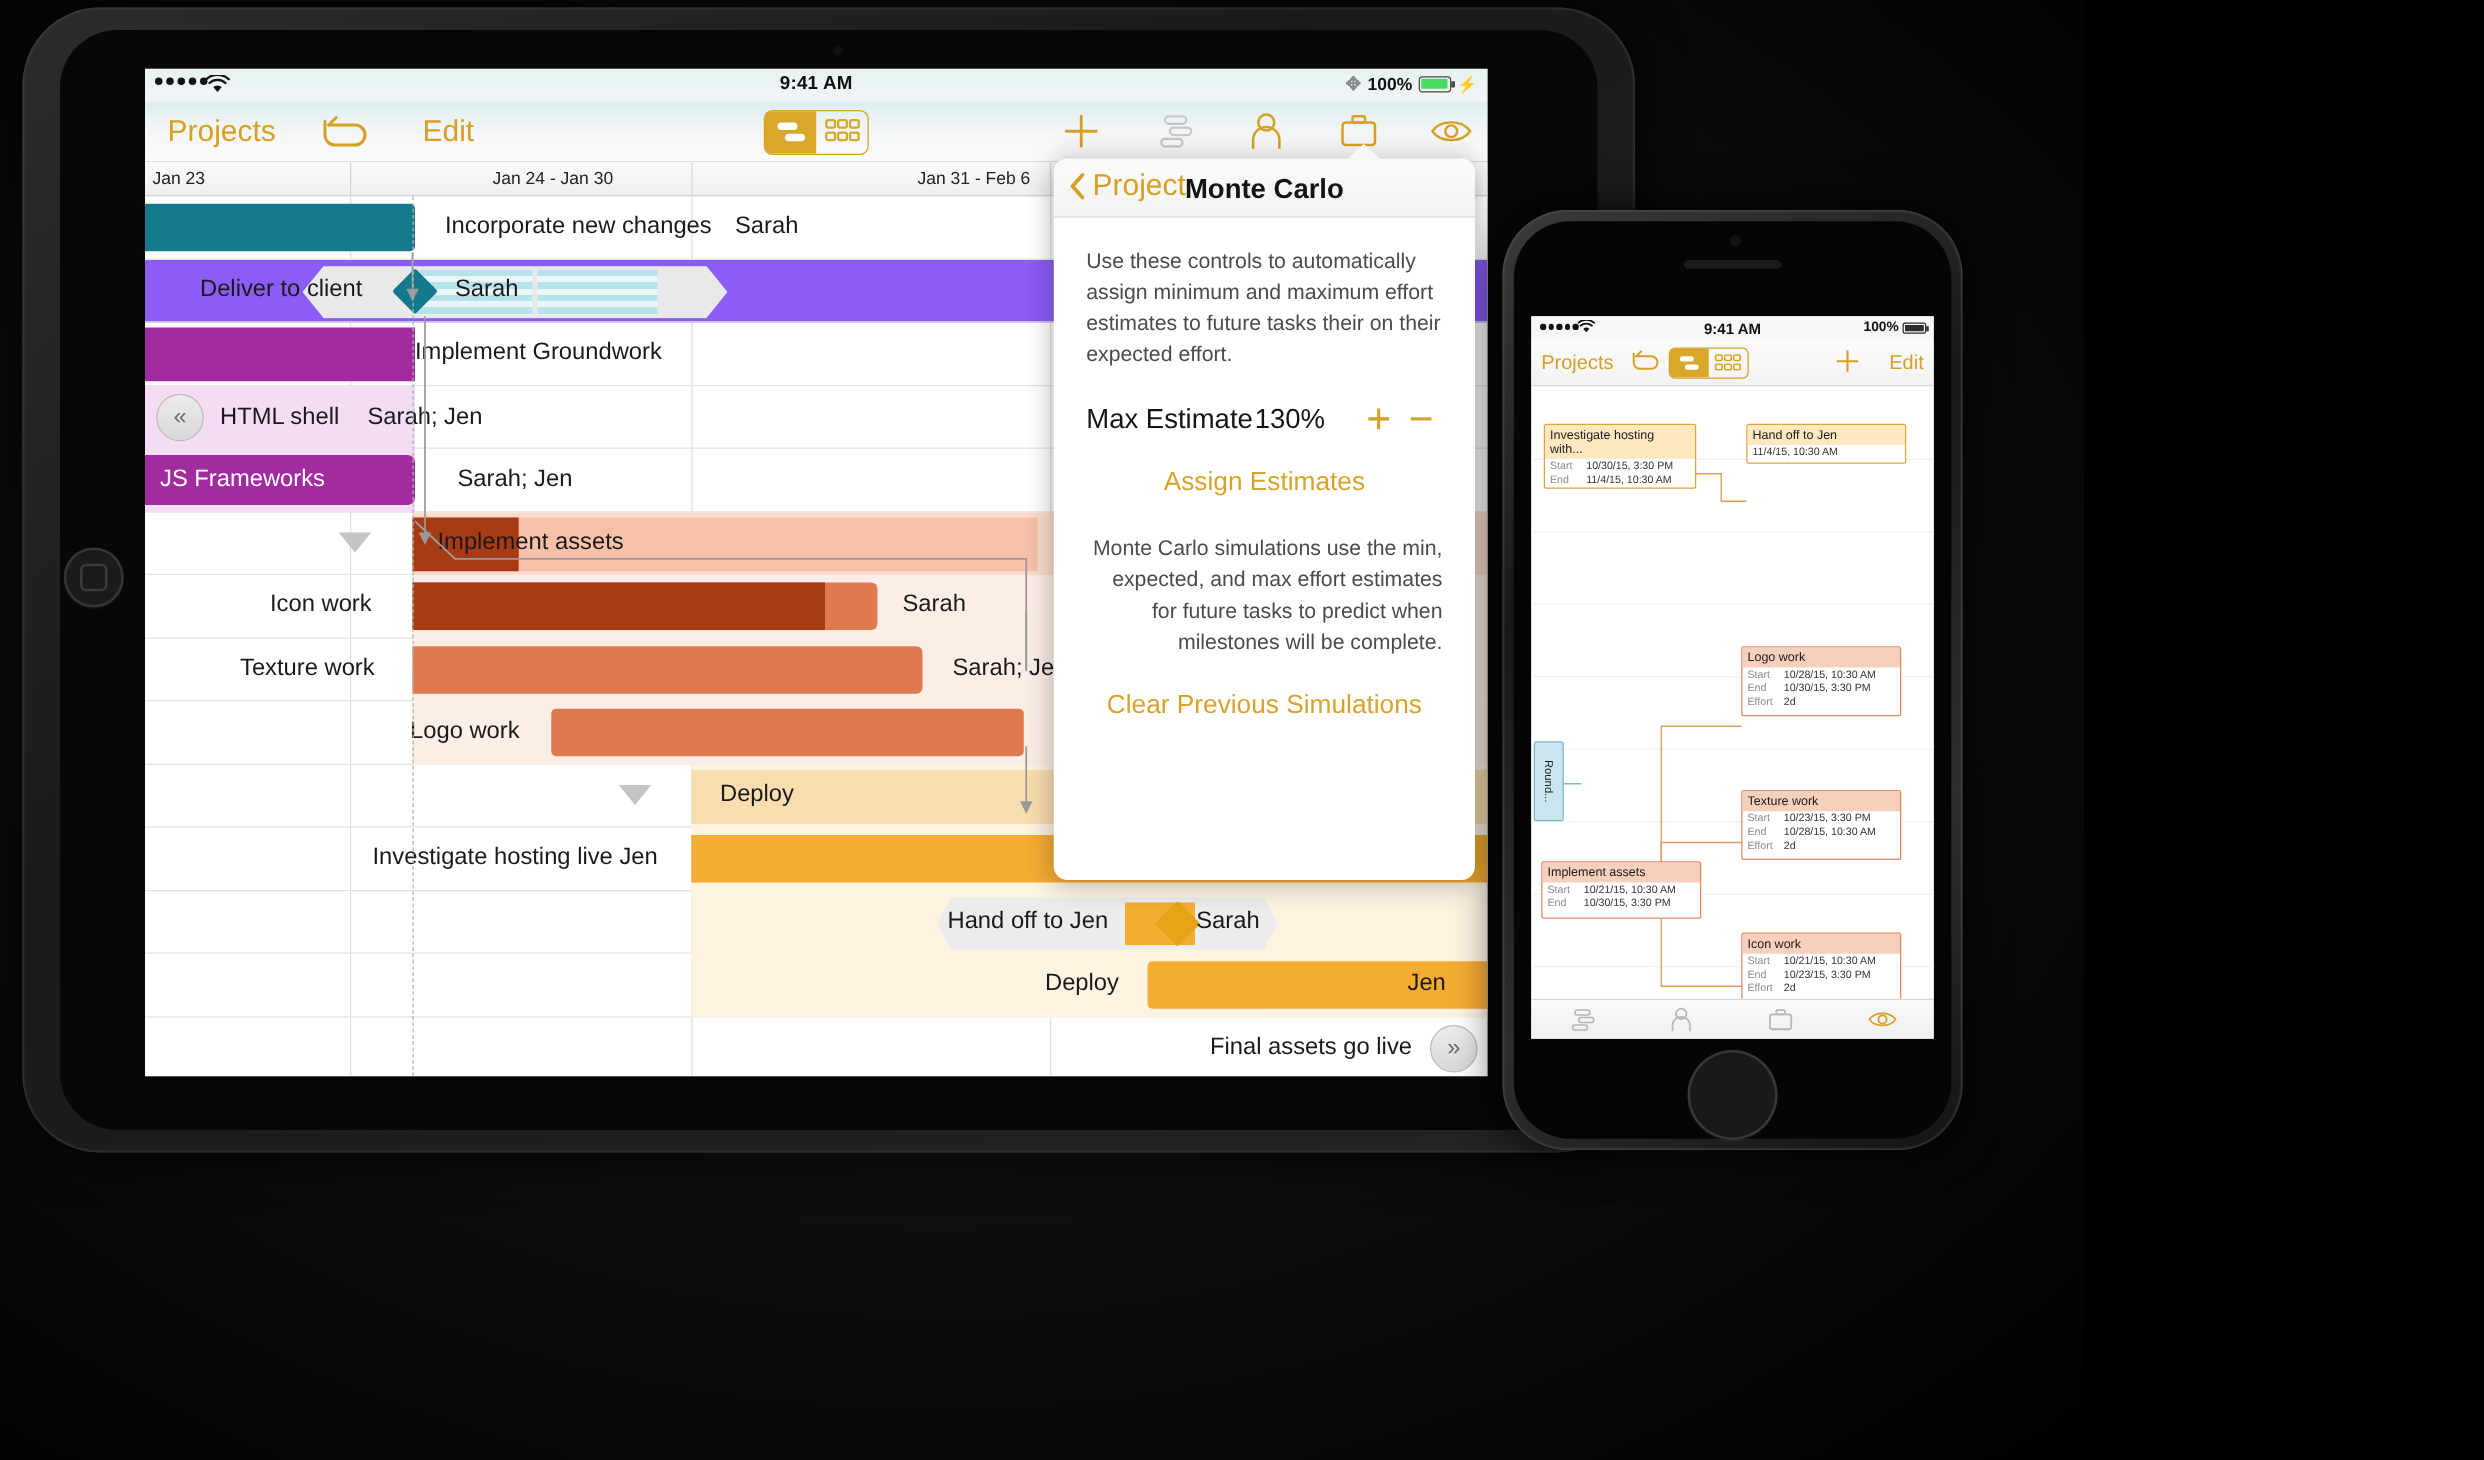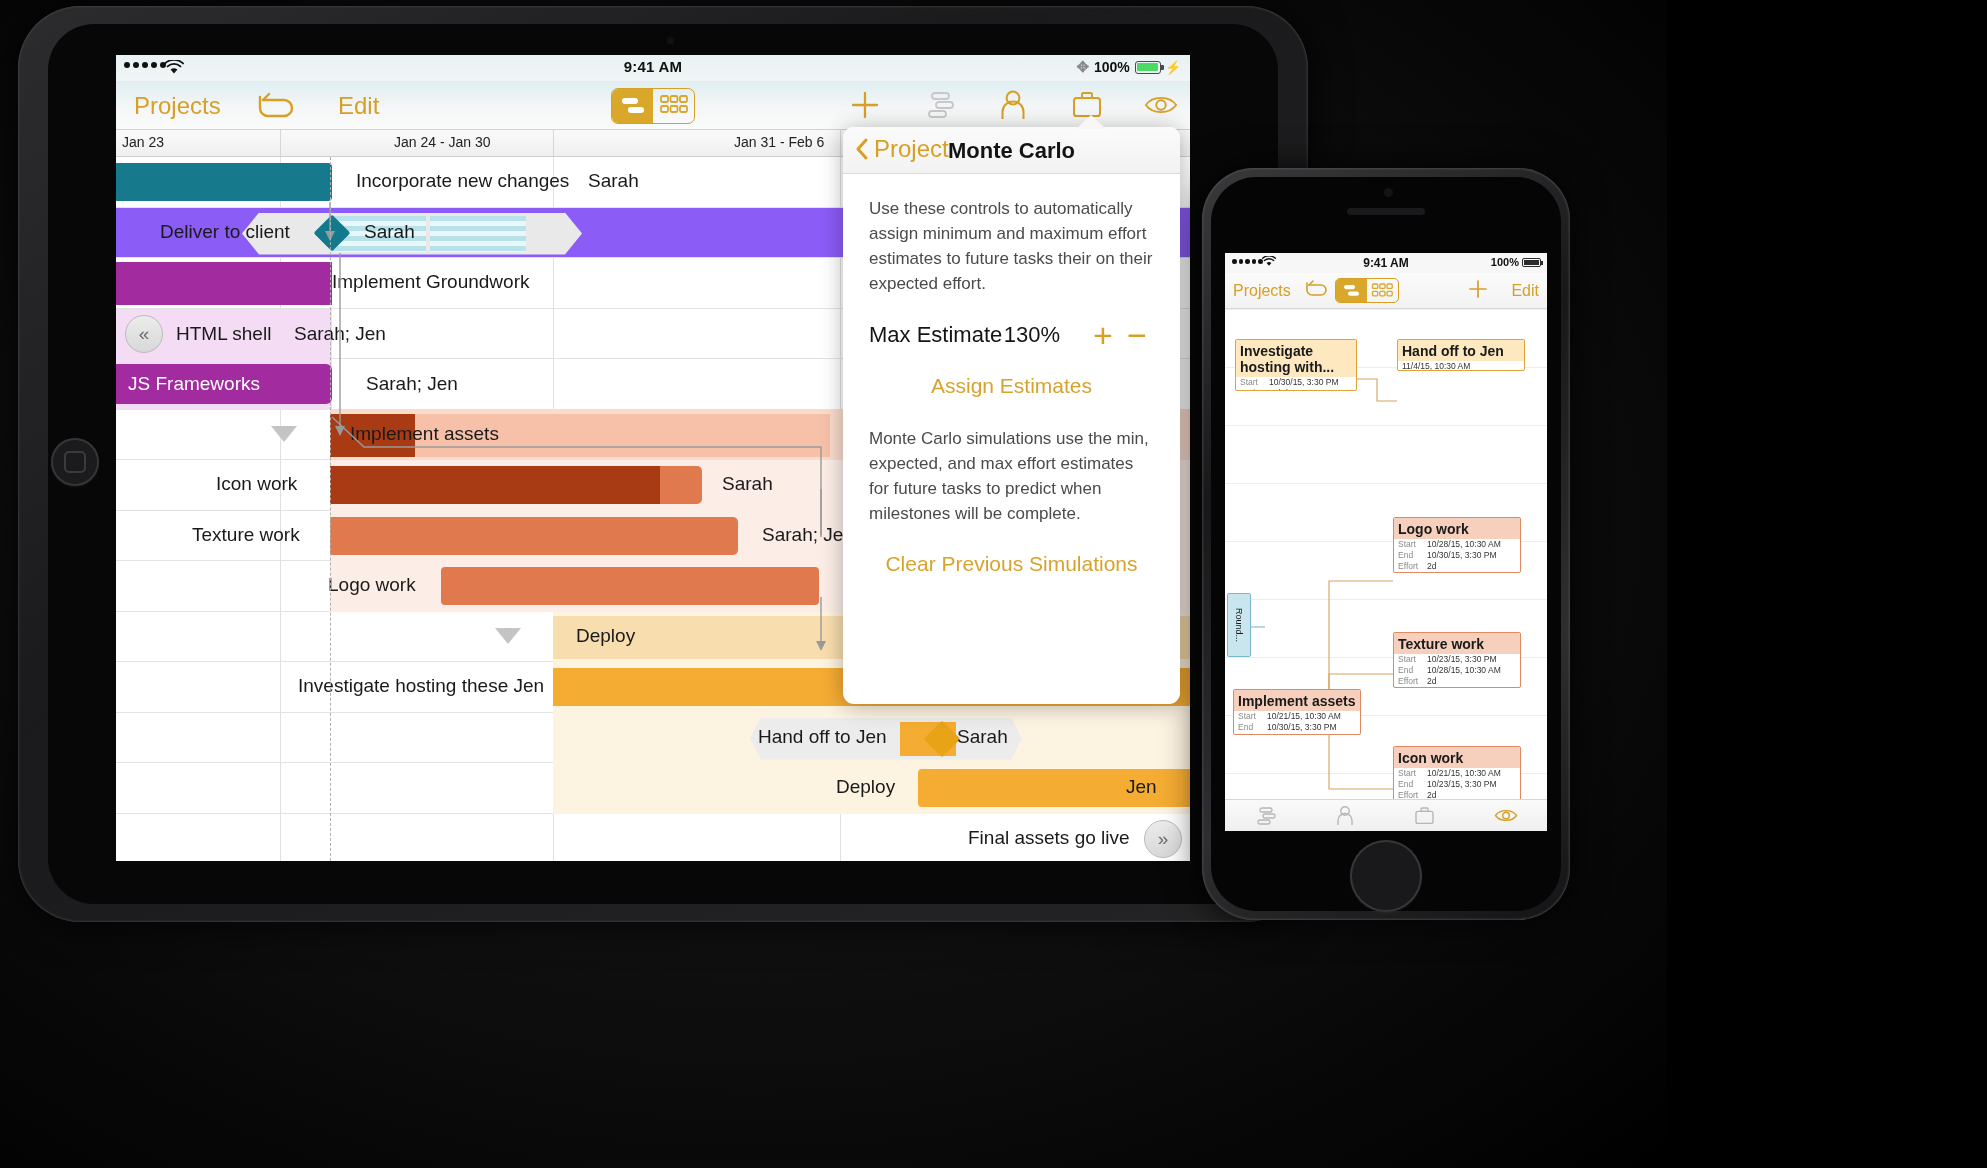--- a/index.html
+++ b/index.html
@@ -101,21 +101,21 @@
               gap:5px; color:#d79f24; font-size:24px; }
   .pop-title { position:absolute; left:0; right:0; top:11px; text-align:center;
                font-size:22px; font-weight:bold; color:#141414; }
   .pop-body { padding:22px 26px 0 26px; }
   .pop-desc { font-size:17px; line-height:25px; color:#4b4b4b; }
   .pop-row { display:flex; align-items:flex-end; margin-top:26px; }
   .pop-row .k { font-size:22px; color:#141414; flex:1; }
   .pop-row .v { font-size:22px; color:#141414; margin-right:26px; }
   .pop-row .stp { color:#d79f24; font-size:34px; line-height:26px; width:34px; text-align:center; }
   .pop-link { text-align:center; color:#d8a32c; font-size:21px; margin-top:26px; }
-  .pop-note { font-size:17px; line-height:25px; color:#4b4b4b; margin-top:28px; }
+  .pop-note { font-size:17px; line-height:25px; color:#4b4b4b; margin-top:28px;text-align:right; }
 
   
   #iphone-device { position:absolute; left:1202px; top:168px; width:368px; height:752px;
                    background:linear-gradient(150deg,#3a3a3c 0%,#18181a 35%,#2e2e30 70%,#141416 100%);
                    border-radius:52px; box-shadow:0 0 36px rgba(0,0,0,.9), inset 0 0 3px #666; }
   #iphone-bezel { position:absolute; left:9px; top:9px; width:350px; height:734px;
                   background:#050505; border-radius:45px; }
   #iphone-screen { position:absolute; left:1225px; top:253px; width:322px; height:578px;
                    background:#fff; overflow:hidden; }
   #iphone-speaker { position:absolute; left:145px; top:40px; width:78px; height:7px;
@@ -145,21 +145,21 @@
             border:1.2px solid #d79f24; border-radius:5px; overflow:hidden; }
   .ip-seg .sg { width:31px; display:flex; align-items:center; justify-content:center; }
   .ip-seg .sg.on { background:#d9a72a; }
 
   .ip-canvas { position:relative; height:490px; background:#fff; overflow:hidden; }
   .ip-grid { position:absolute; inset:0;
              background-image:linear-gradient(#ededed 1px, transparent 1px);
              background-size:100% 58px; }
   .note { position:absolute; background:#fff; border:1.2px solid; border-radius:2px;
           font-size:8.5px; overflow:hidden; }
-  .note .t { font-weight:bold; font-size:14px; padding:3px 4px 2px 4px; color:#1a1a1a; }
+  .note .t { font-weight:normal; font-size:10px; padding:3px 4px 2px 4px; color:#1a1a1a; }
   .note .r { display:flex; padding:0 4px 1px 4px; gap:5px; color:#333; }
   .note .r .k { color:#8a8a8a; width:24px; flex:none; }
   .note.amber { border-color:#e2a33a; } .note.amber .t { background:#fde8c0; }
   .note.sal   { border-color:#e08a63; } .note.sal   .t { background:#f7cfbd; }
 
   .ip-tabbar { position:relative; height:32px; background:linear-gradient(180deg,#fafafa,#efefef);
                border-top:1px solid #d7d7d7; display:flex; align-items:center;
                justify-content:space-around; }
   svg { display:block; }
 </style>
@@ -352,21 +352,21 @@
         <div class="grow">
           <div class="bar" style="left:437px; top:0; width:637px; height:51px; background:#fdf3e1; border-radius:0;"></div>
           <div class="bar" style="left:437px; top:4px; width:637px; height:43px; background:#f8ddae; border-radius:0;"></div>
           <div class="tri" style="left:379px; top:16px;"></div>
           <div class="lbl" style="left:460px; top:13px;">Deploy</div>
         </div>
 
         <div class="grow">
           <div class="bar" style="left:437px; top:0; width:637px; height:51px; background:#fdf3e1; border-radius:0;"></div>
           <div class="bar" style="left:437px; top:6px; width:637px; height:38px; background:#f5ac33; border-radius:0;"></div>
-          <div class="lbl" style="left:182px; top:13px;">Investigate hosting these Jen</div>
+          <div class="lbl" style="left:182px; top:13px;">Investigate hosting live Jen</div>
         </div>
 
         <div class="grow">
           <div class="bar" style="left:437px; top:0; width:637px; height:51px; background:#fdf3e1; border-radius:0;"></div>
           <div style="position:absolute; left:634px; top:5px; width:272px; height:42px; background:#ececec;
                       clip-path:polygon(4% 0,96% 0,100% 50%,96% 100%,4% 100%,0 50%);"></div>
           <div class="bar" style="left:784px; top:9px; width:56px; height:34px; background:#f5ac33; border-radius:0;"></div>
           <div class="diamond" style="left:813px; top:13px; background:#e8a317;"></div>
           <div class="lbl" style="left:642px; top:13px;">Hand off to Jen</div>
           <div class="lbl" style="left:841px; top:13px;">Sarah</div>

